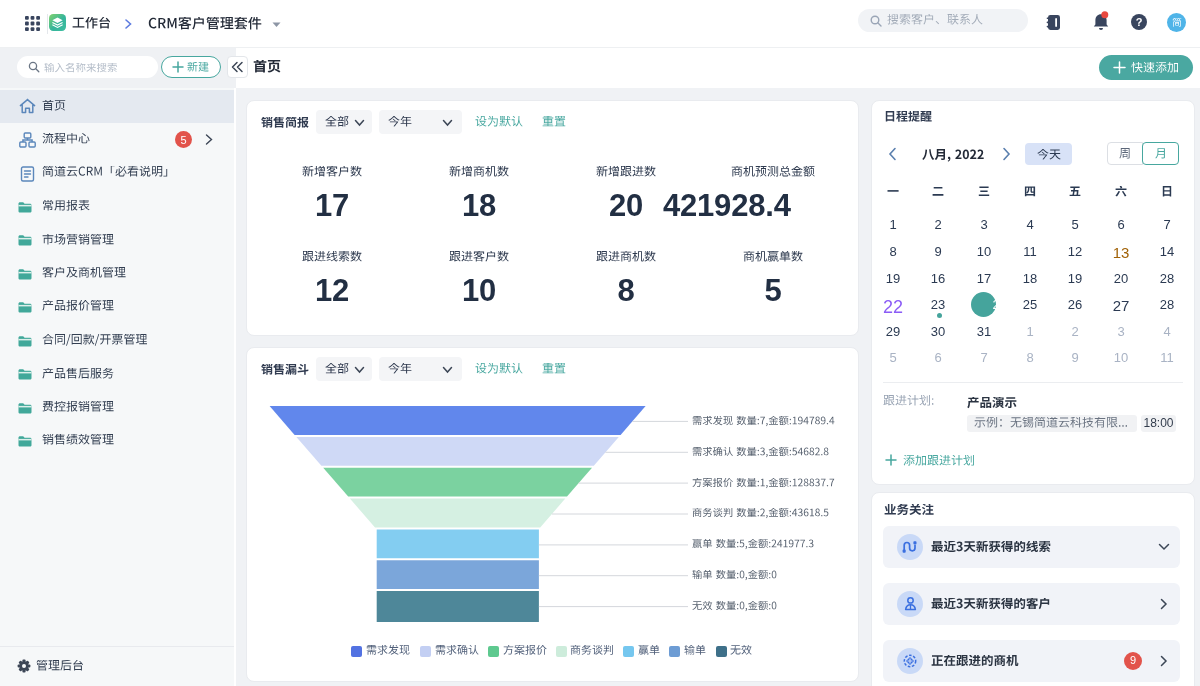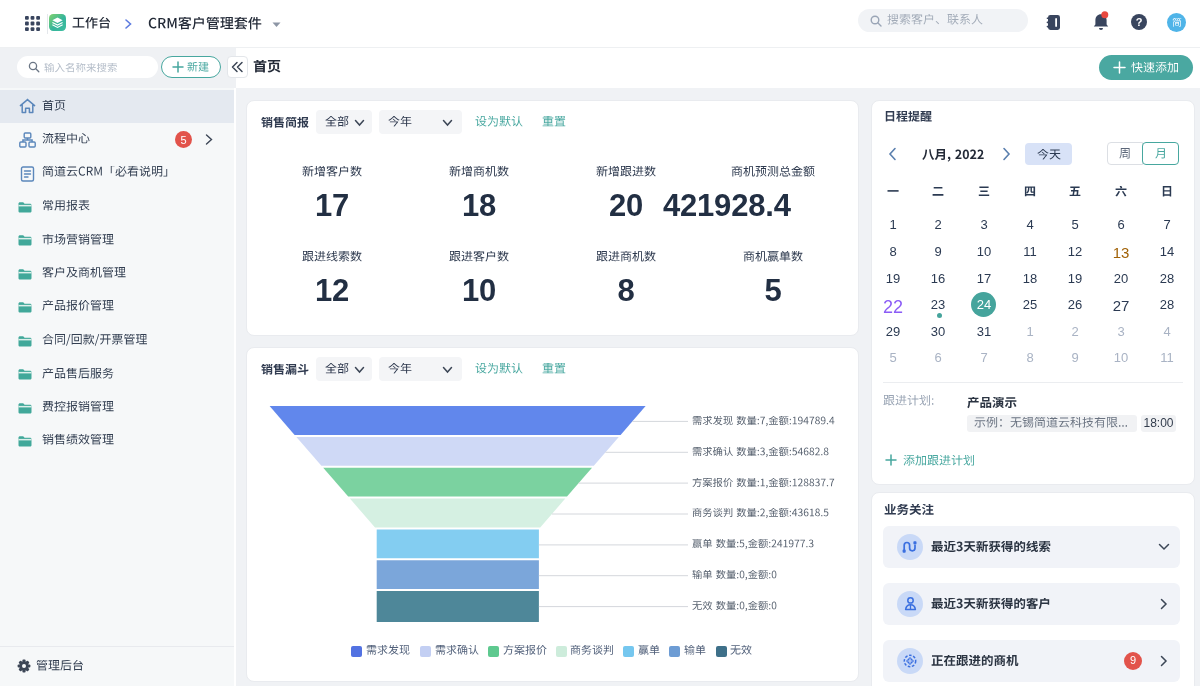--- a/index.html
+++ b/index.html
@@ -549,21 +549,21 @@
 <div class="a" style="left:870px;top:271px;width:46px;text-align:center;font-size:13px;color:#2b3a52">19</div>
 <div class="a" style="left:915px;top:271px;width:46px;text-align:center;font-size:13px;color:#2b3a52">16</div>
 <div class="a" style="left:961px;top:271px;width:46px;text-align:center;font-size:13px;color:#2b3a52">17</div>
 <div class="a" style="left:1007px;top:271px;width:46px;text-align:center;font-size:13px;color:#2b3a52">18</div>
 <div class="a" style="left:1052px;top:271px;width:46px;text-align:center;font-size:13px;color:#2b3a52">19</div>
 <div class="a" style="left:1098px;top:271px;width:46px;text-align:center;font-size:13px;color:#2b3a52">20</div>
 <div class="a" style="left:1144px;top:271px;width:46px;text-align:center;font-size:13px;color:#2b3a52">28</div>
 <div class="a" style="left:870px;top:297px;width:46px;text-align:center;font-size:18px;color:#8b5cf6">22</div>
 <div class="a" style="left:915px;top:297px;width:46px;text-align:center;font-size:13px;color:#2b3a52">23</div>
 <div class="a" style="left:971px;top:292px;width:25px;height:25px;border-radius:50%;background:#45a49c"></div>
-<div class="a" style="left:961px;top:297px;width:46px;text-align:center;font-size:13px;color:#ffffff">24</div>
+<div class="a" style="left:961px;top:297px;width:46px;text-align:right;font-size:13px;color:#ffffff">24</div>
 <div class="a" style="left:1007px;top:297px;width:46px;text-align:center;font-size:13px;color:#2b3a52">25</div>
 <div class="a" style="left:1052px;top:297px;width:46px;text-align:center;font-size:13px;color:#2b3a52">26</div>
 <div class="a" style="left:1098px;top:297px;width:46px;text-align:center;font-size:15px;color:#2b3a52">27</div>
 <div class="a" style="left:1144px;top:297px;width:46px;text-align:center;font-size:13px;color:#2b3a52">28</div>
 <div class="a" style="left:870px;top:324px;width:46px;text-align:center;font-size:13px;color:#2b3a52">29</div>
 <div class="a" style="left:915px;top:324px;width:46px;text-align:center;font-size:13px;color:#2b3a52">30</div>
 <div class="a" style="left:961px;top:324px;width:46px;text-align:center;font-size:13px;color:#2b3a52">31</div>
 <div class="a" style="left:1007px;top:324px;width:46px;text-align:center;font-size:13px;color:#a9b3c4">1</div>
 <div class="a" style="left:1052px;top:324px;width:46px;text-align:center;font-size:13px;color:#a9b3c4">2</div>
 <div class="a" style="left:1098px;top:324px;width:46px;text-align:center;font-size:13px;color:#a9b3c4">3</div>

